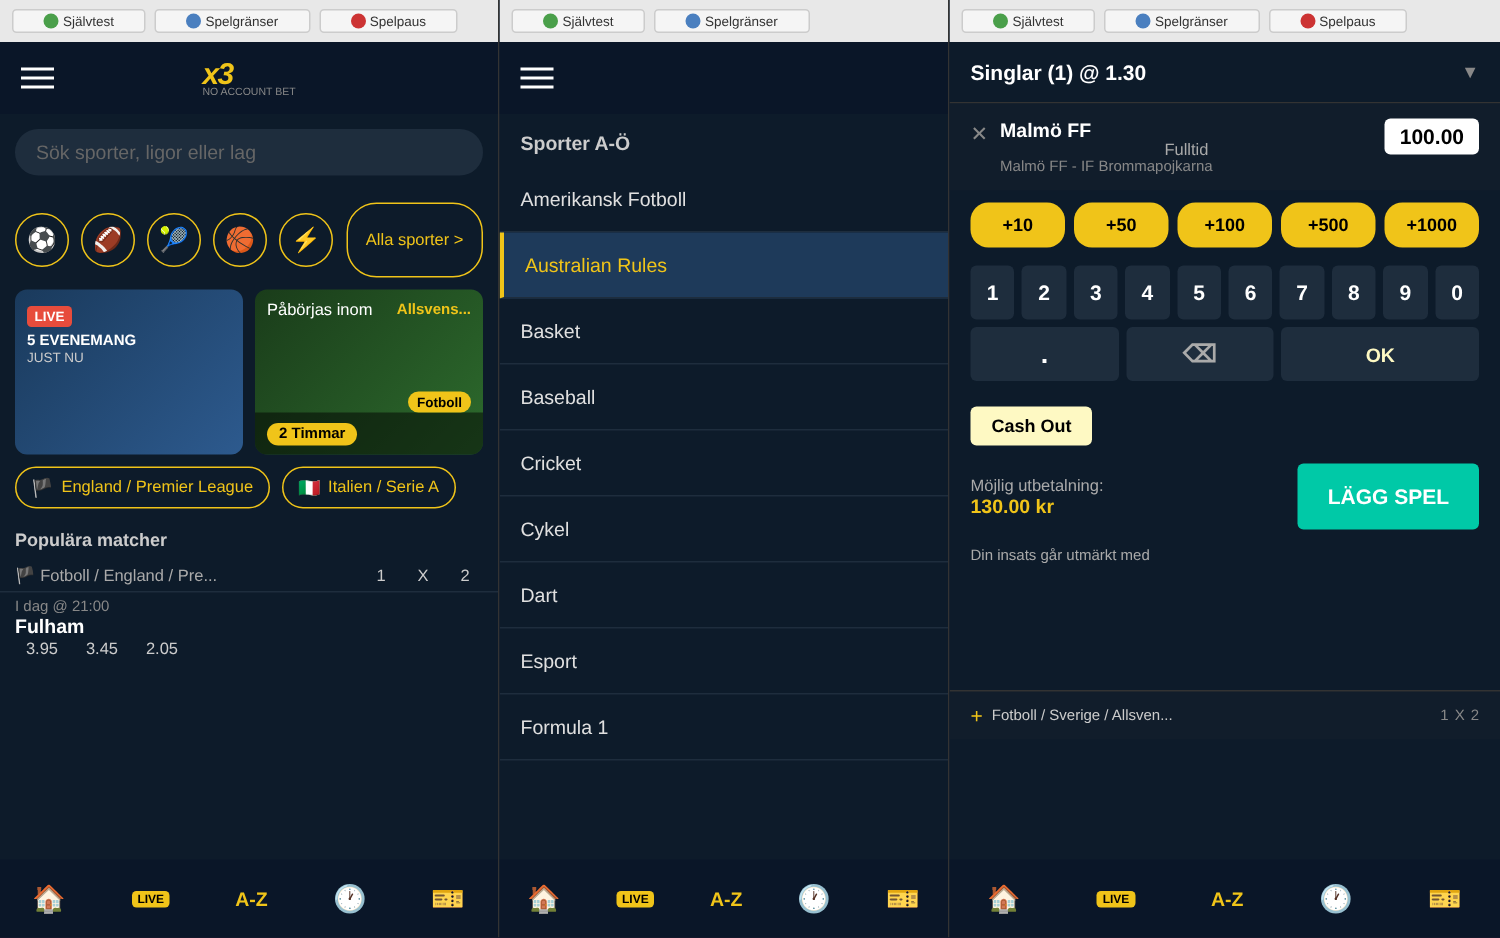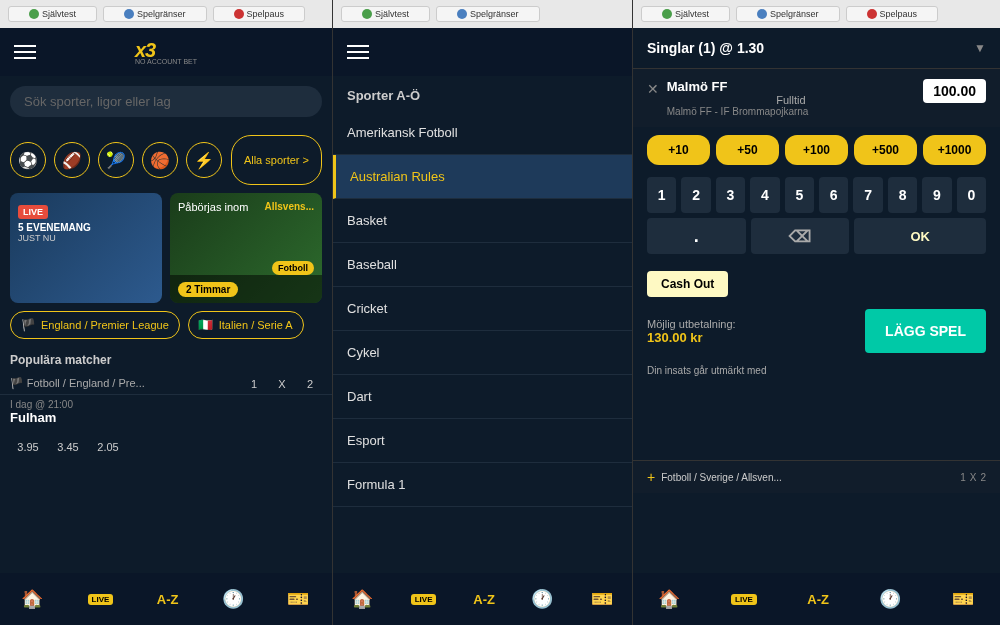--- a/index.html
+++ b/index.html
@@ -327,21 +327,21 @@
 
     .match-team {
       color: #fff;
       font-size: 13px;
       font-weight: bold;
     }
 
     .match-odds-row {
       display: flex;
       gap: 4px;
-      margin-top: 16px;
+      margin-top: 2px;
     }
 
     .odds-val {
       color: #ccc;
       font-size: 11px;
       width: 36px;
       text-align: center;
     }
 
     

